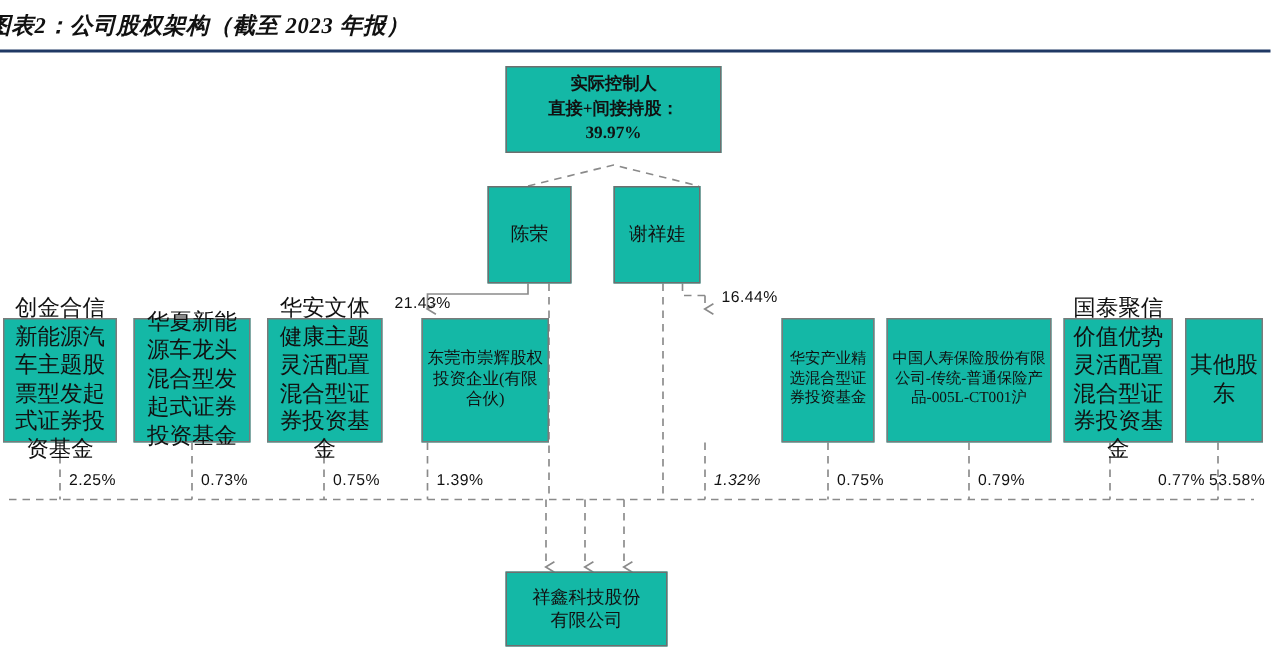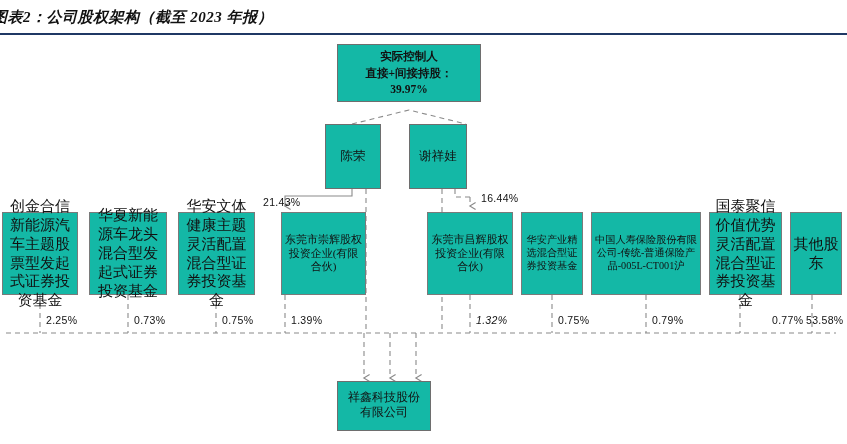--- a/index.html
+++ b/index.html
@@ -131,23 +131,20 @@
   </div>
 
   <div class="box f-fund" style="left:178px;top:212px;width:77px;height:83px;">
     <span class="txt">华安文体健康主题灵活配置混合型证券投资基金</span>
   </div>
 
   <div class="box f-spv" style="left:255px;top:212px;width:85px;height:83px;margin-left:26px;">
     <span class="txt">东莞市崇辉股权投资企业(有限合伙)</span>
   </div>
 
-  <div class="box f-spv" style="left:427px;top:212px;width:86px;height:83px;">
-    <span class="txt">东莞市昌辉股权投资企业(有限合伙)</span>
-  </div>
 
   <div class="box f-fund-sm" style="left:521px;top:212px;width:62px;height:83px;">
     <span class="txt">华安产业精选混合型证券投资基金</span>
   </div>
 
   <div class="box f-fund-sm" style="left:591px;top:212px;width:110px;height:83px;">
     <span class="txt">中国人寿保险股份有限公司-传统-普通保险产品-005L-CT001沪</span>
   </div>
 
   <div class="box f-fund" style="left:709px;top:212px;width:73px;height:83px;text-align:center;">
@@ -161,20 +158,20 @@
   <div class="pct" style="left:46px;top:314px;">2.25%</div>
   <div class="pct" style="left:134px;top:314px;">0.73%</div>
   <div class="pct" style="left:222px;top:314px;">0.75%</div>
   <div class="pct" style="left:291px;top:314px;">1.39%</div>
   <div class="pct" style="left:476px;top:314px;font-style:italic;">1.32%</div>
   <div class="pct" style="left:558px;top:314px;">0.75%</div>
   <div class="pct" style="left:652px;top:314px;">0.79%</div>
   <div class="pct" style="left:772px;top:314px;">0.77%</div>
   <div class="pct" style="left:806px;top:314px;">53.58%</div>
 
-  <div class="box thick f-company" style="left:337px;top:381px;width:94px;height:50px;font-family:Liberation Mono, monospace;">
+  <div class="box thick f-company" style="left:337px;top:381px;width:108px;height:50px;">
     <span class="txt">
       <span>祥鑫科技股份</span><br>
       <span>有限公司</span>
     </span>
   </div>
 
 </div>
 
 </body></html>

